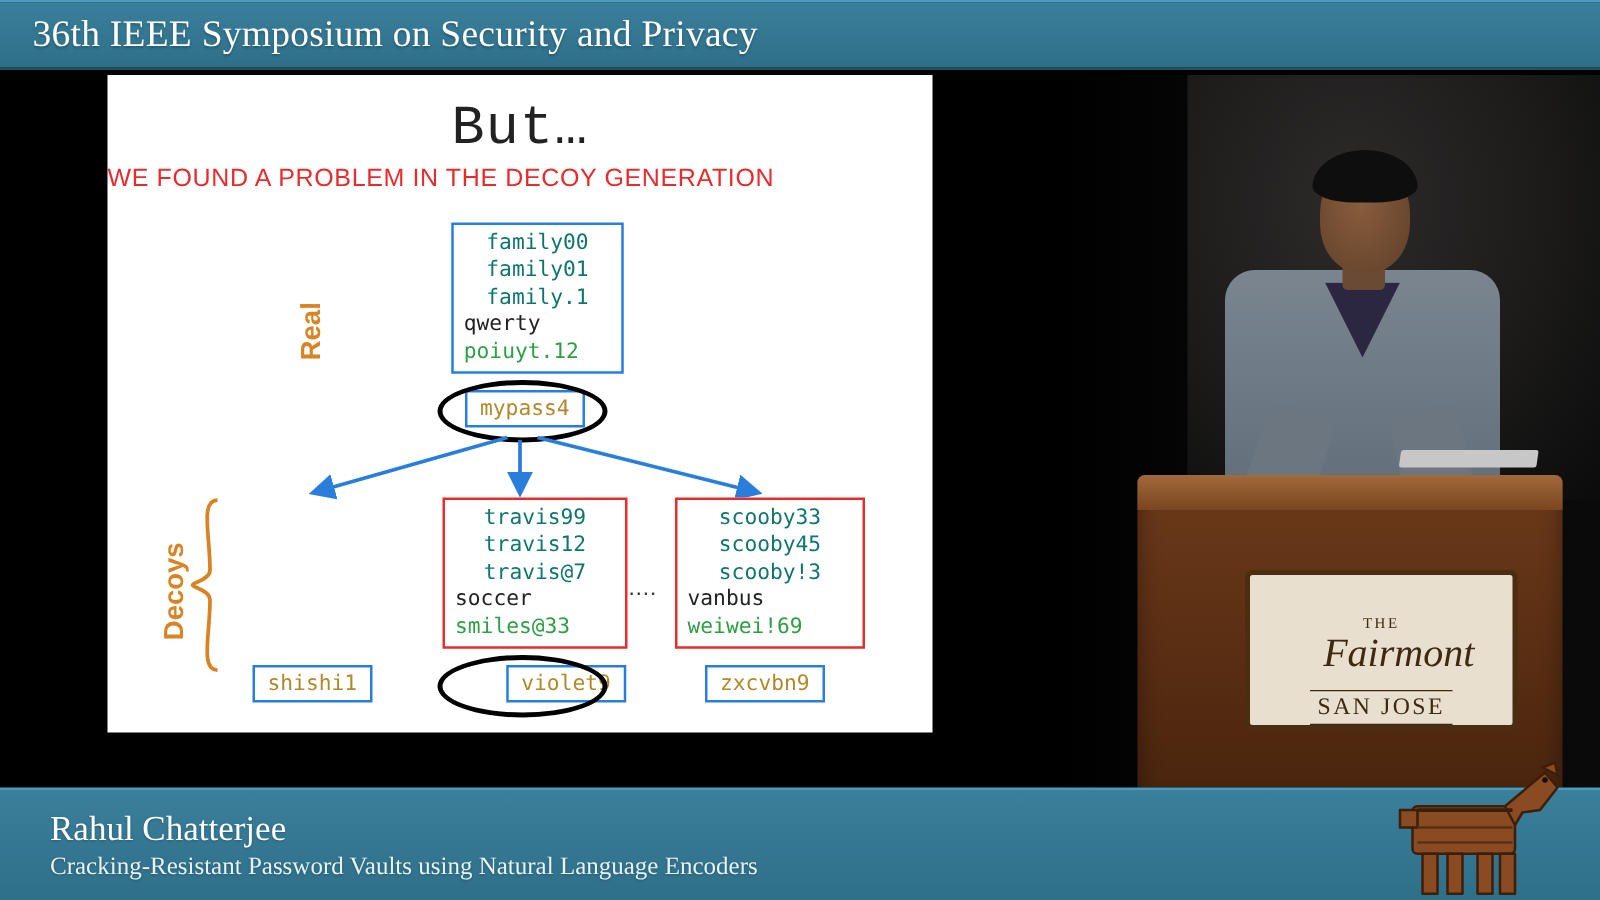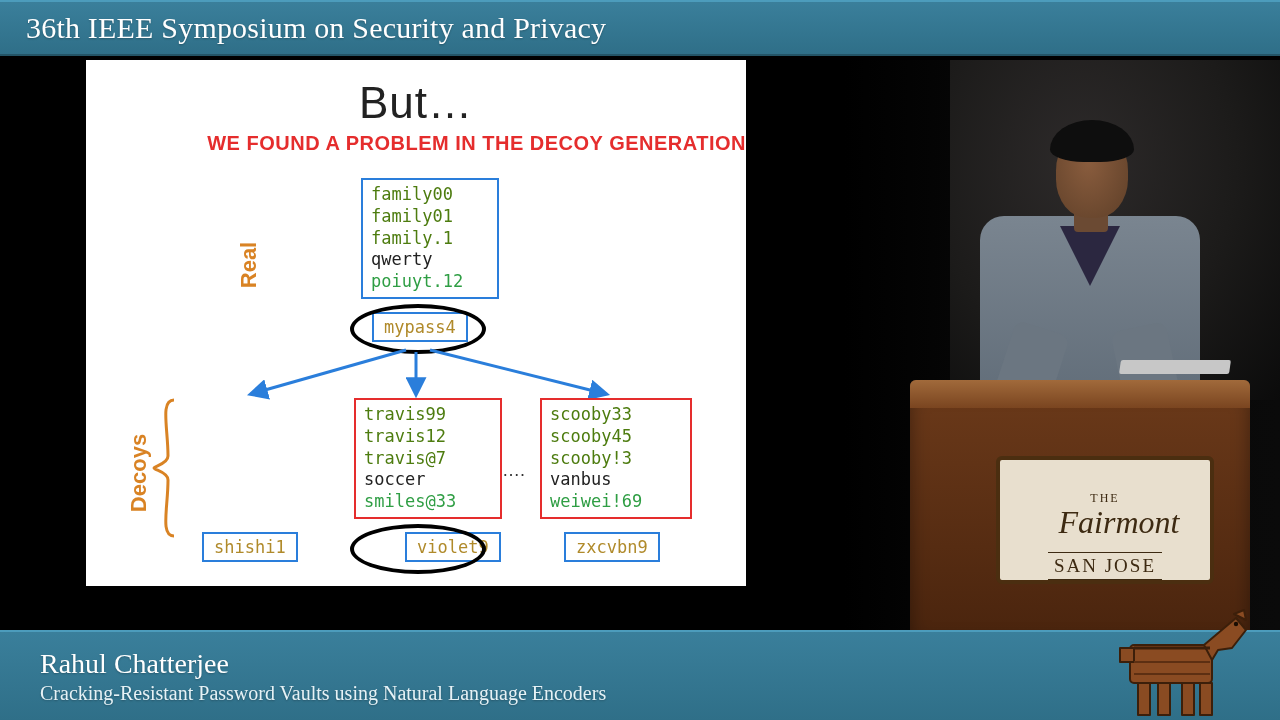--- a/index.html
+++ b/index.html
@@ -86,33 +86,33 @@
     height: 526px;
     background: #fff;
     color: #111;
     overflow: hidden;
   }
   .slide .title1 {
     position: absolute;
     top: 18px;
     left: 0; right: 0;
     text-align: center;
-    font-family: Liberation Sans, sans-serif;
+    font-family: Liberation Mono, monospace;
     font-weight: 200;
     font-size: 44px;
     letter-spacing: 1px;
     color: #222;
   }
   .slide .title2 {
     position: absolute;
     top: 72px;
     left: 0; right: 0;
-    text-align: right;
+    text-align: left;
     font-family: "Helvetica Neue", Helvetica, Arial, sans-serif;
-    font-weight: 700;
+    font-weight: 400;
     font-size: 20px;
     letter-spacing: .5px;
     color: #e52d2d;
   }
 
   
   .vlabel {
     position: absolute;
     font-family: Arial, sans-serif;
     font-weight: 700;
@@ -136,21 +136,21 @@
     position: absolute;
     background: #fff;
     border: 2px solid;
     padding: 4px 8px 4px 8px;
     font-family: "Menlo", "Consolas", monospace;
     font-size: 17px;
     line-height: 1.28;
   }
   .pbox.blue  { border-color: #2a7edb; }
   .pbox.red   { border-color: #e52d2d; }
-  .pbox .t-brown { color: #4d7c0f; }
+  .pbox .t-brown { color: #0f766e; text-align: center; }
   .pbox .t-green { color: #2f9e44; }
   .pbox .t-black { color: #222; }
   .mpw-box {
     position: absolute;
     background: #fff;
     border: 2px solid #2a7edb;
     padding: 3px 10px;
     font-family: "Menlo", "Consolas", monospace;
     font-size: 17px;
     color: #b08a2a;

